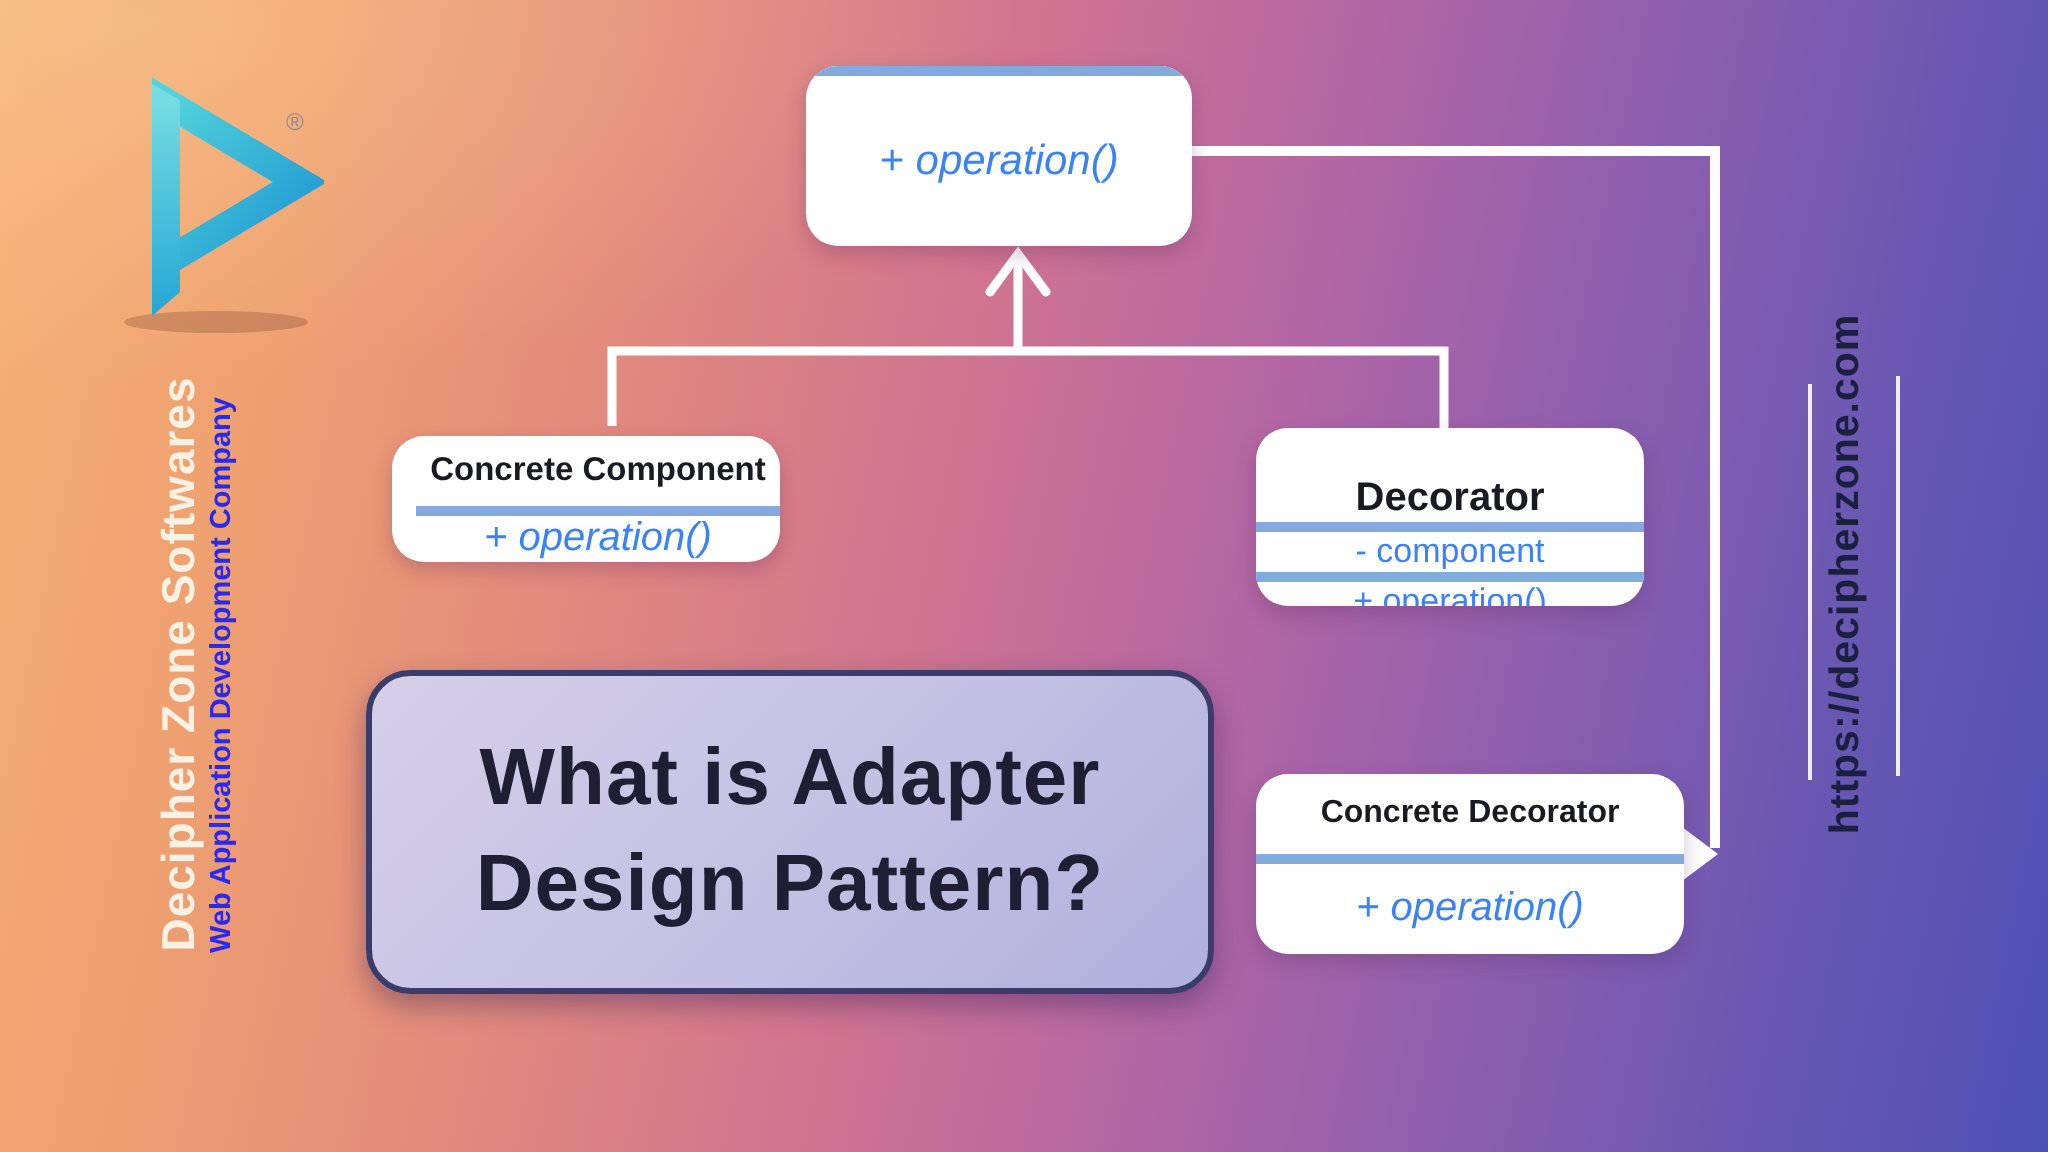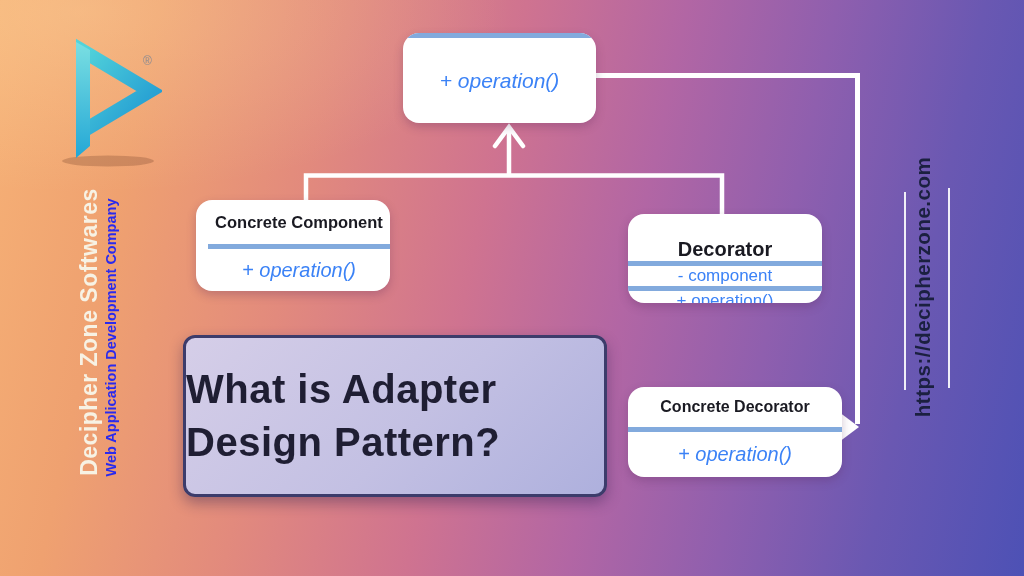--- a/index.html
+++ b/index.html
@@ -37,39 +37,39 @@
   .uml-title { display:flex; align-items:center; justify-content:center;
     font-weight:bold; color:#1a1a22; }
   .uml-sep { height:5px; background:#82aadd; flex:0 0 auto; }
   .uml-row { display:flex; align-items:center; justify-content:center; color:#3b82f6; }
   .italic { font-style:italic; }
 
   .box-component { left:403px; top:33px; width:193px; height:90px; }
   .box-component .uml-title { height:40px; font-size:22px; }
   .box-component .uml-row { flex:1; font-size:21px; }
 
-  .box-concrete-component { left:196px; top:200px; width:194px; height:91px;padding-left:12px; }
+  .box-concrete-component { left:196px; top:218px; width:194px; height:63px;padding-left:12px; }
   .box-concrete-component .uml-title { height:44px; font-size:16.5px; }
   .box-concrete-component .uml-row { flex:1; font-size:20px; }
 
   .box-decorator { left:628px; top:214px; width:194px; height:89px; }
   .box-decorator .uml-title { height:31px; font-size:20px; padding-top:0;margin-top:24px; }
   .box-decorator .attr-row { height:20px; font-size:17px; }
   .box-decorator .method-row { flex:1; font-size:17px; }
 
   .box-concrete-decorator { left:628px; top:387px; width:214px; height:90px; }
   .box-concrete-decorator .uml-title { height:40px; font-size:16px; }
   .box-concrete-decorator .uml-row { flex:1; font-size:20px; }
 
   
   .title-card { position:absolute; left:183px; top:335px; width:424px; height:162px;
-    border:3px solid #3c3c6b; border-radius:12px;
+    border:3px solid #3c3c6b; border-radius:22px;
     background:linear-gradient(135deg, #d5cee8 0%, #c3c0e3 55%, #aeb0dd 100%);
     box-shadow:0 6px 14px rgba(40,30,80,0.38);
-    display:flex; flex-direction:column; justify-content:center; }
+    display:flex; flex-direction:column; align-items:center; justify-content:center; }
   .title-card .line { font-size:40px; font-weight:800; color:#1f1e33;
     line-height:1.32; letter-spacing:0.5px; }
 
   .connectors { position:absolute; left:0; top:0; width:1024px; height:576px;
     pointer-events:none; }
 </style>
 </head>
 <body>
 
 <div class="canvas">

